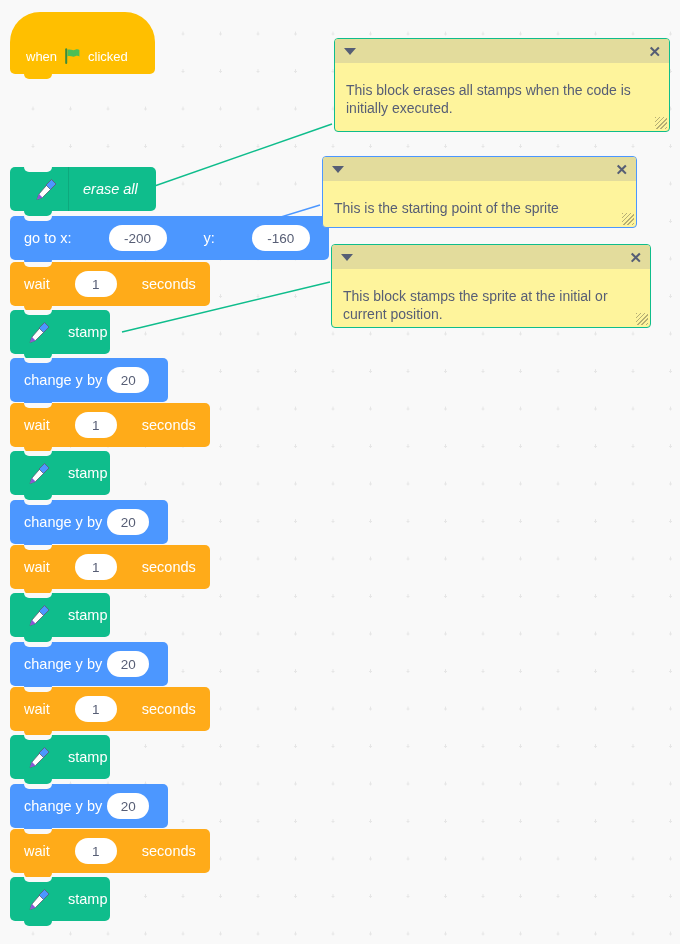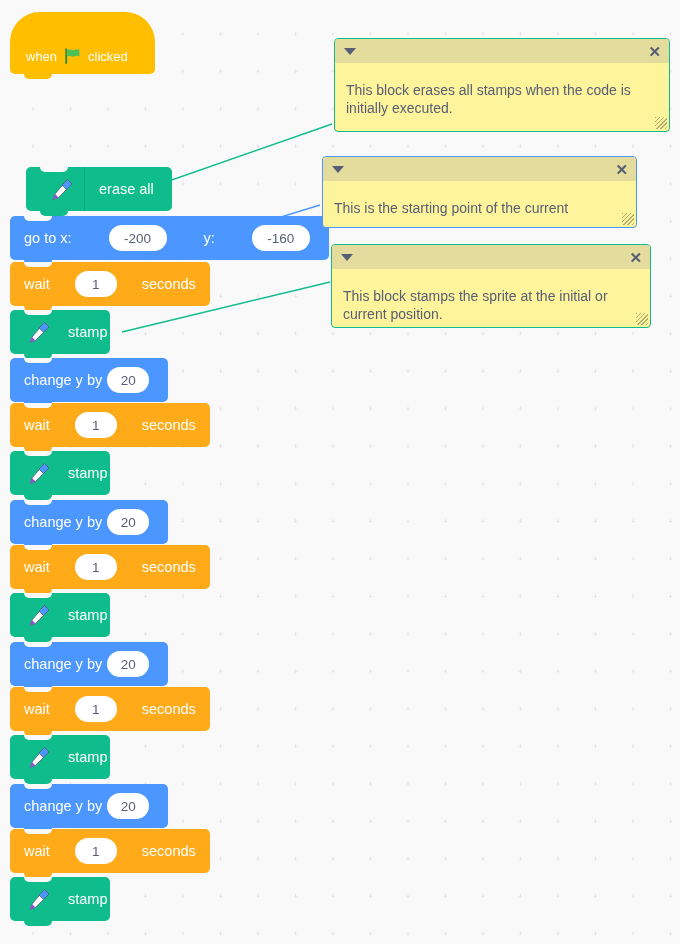--- a/index.html
+++ b/index.html
@@ -149,21 +149,21 @@
       <span class="flag">
         <svg width="17" height="16" viewBox="0 0 17 16">
           <path d="M2.2 1.2 L2.2 15" stroke="#3B8C3B" stroke-width="2" stroke-linecap="round" fill="none"></path>
           <path d="M3.4 2 C6 0.6, 8.6 3.2, 11.2 1.8 C13 0.9, 14.6 1.4, 15.4 2 L15.4 8.4 C14.6 7.8, 13 7.3, 11.2 8.2 C8.6 9.6, 6 7, 3.4 8.4 Z" fill="#4CBF56"></path>
         </svg>
       </span>
       <span class="lbl">clicked</span>
     </div>
   </div>
 
-  <div class="block stackblock pen eraseall" style="left:26px; top:167px;">
+  <div class="block stackblock pen eraseall" style="left:10px; top:167px;font-style:italic;">
     <span class="penicon">
       <svg width="30" height="30" viewBox="0 0 30 30">
         <path d="M20.5 5.5 L25 10 L11.5 23.5 L6 25.5 L8 20 Z" fill="#FFFFFF" stroke="#575E75" stroke-width="0.8"></path>
         <path d="M20.5 5.5 L25 10 L19.5 15.5 L15 11 Z" fill="#4C97FF" stroke="#575E75" stroke-width="0.8"></path>
         <path d="M8 20 L6 25.5 L11.5 23.5 Z" fill="#8A55D7"></path>
       </svg>
     </span>
     <span class="divider"></span>
     <span class="lbl">erase all</span>
   </div>
@@ -292,21 +292,21 @@
     </div>
     <div class="cbody">This block erases all stamps when the code is initially executed.</div>
     <div class="resize"></div>
   </div>
 
   <div class="comment blue" style="left:322px; top:156px; width:315px; height:72px;">
     <div class="chead">
       <span class="caret"></span>
       <span class="cclose">✕</span>
     </div>
-    <div class="cbody">This is the starting point of the current</div>
+    <div class="cbody">This is the starting point of the sprite</div>
     <div class="resize"></div>
   </div>
 
   <div class="comment" style="left:331px; top:244px; width:320px; height:84px;">
     <div class="chead">
       <span class="caret"></span>
       <span class="cclose">✕</span>
     </div>
     <div class="cbody">This block stamps the sprite at the initial or current position.</div>
     <div class="resize"></div>

